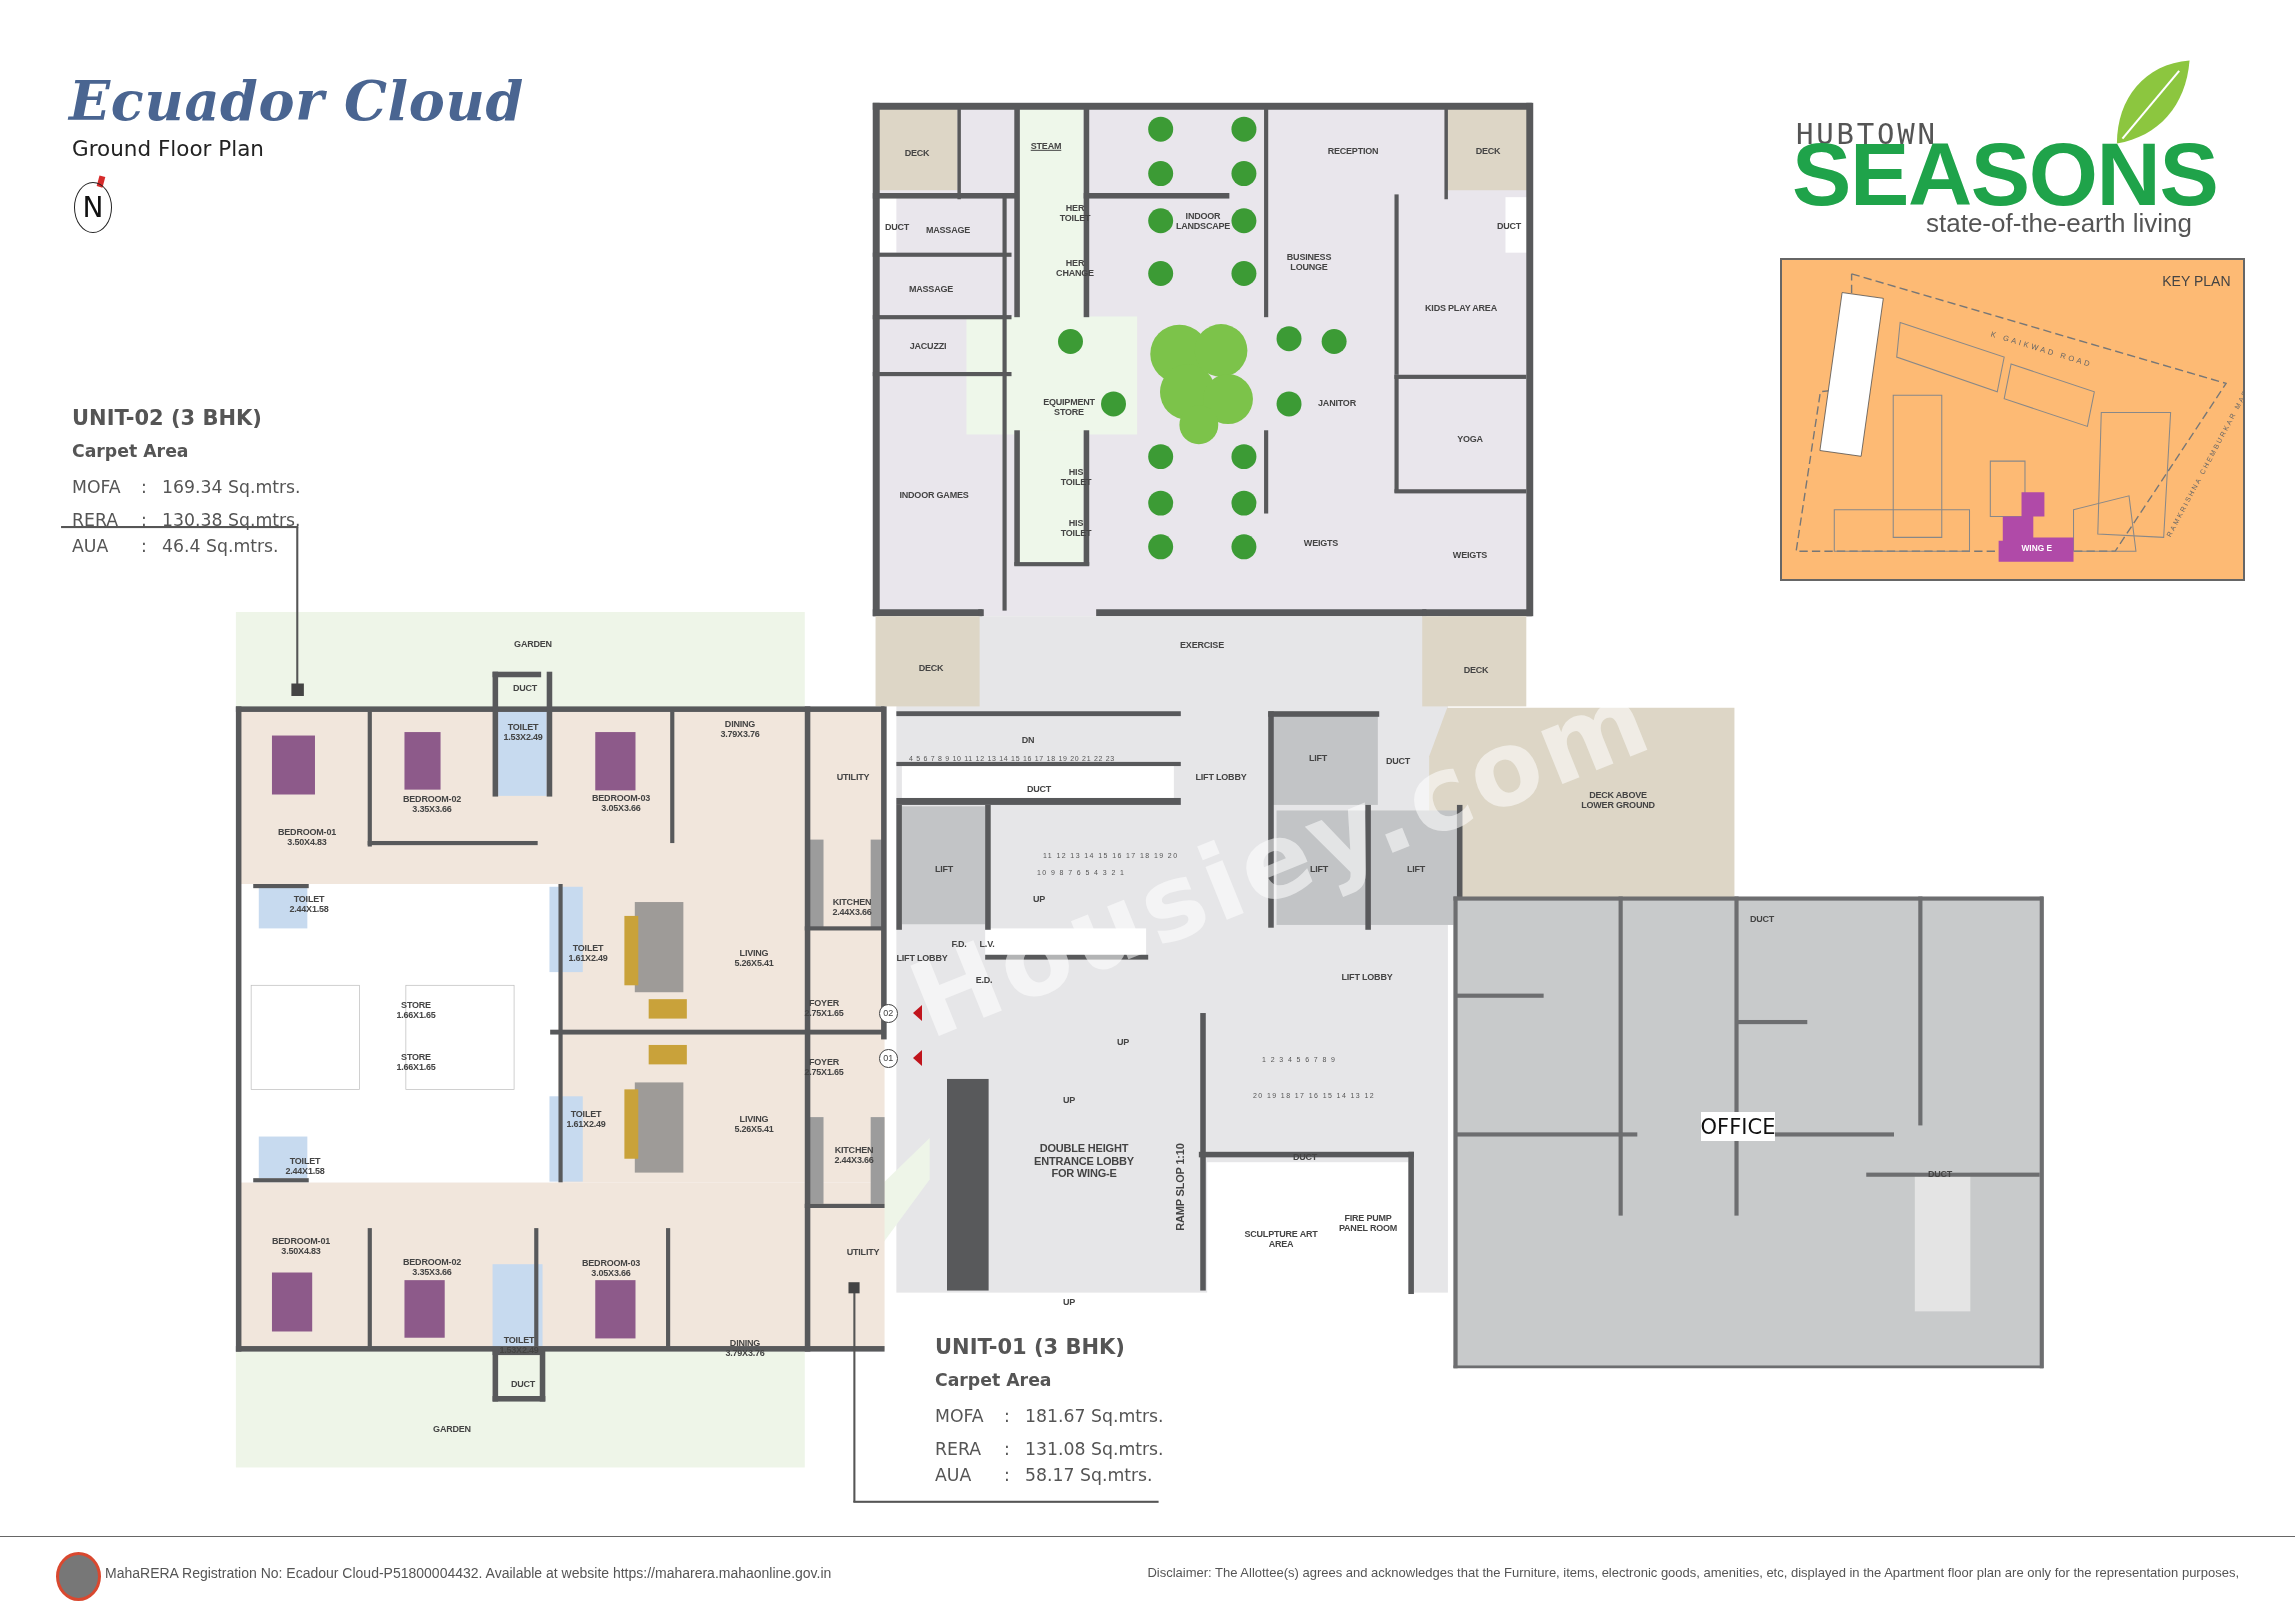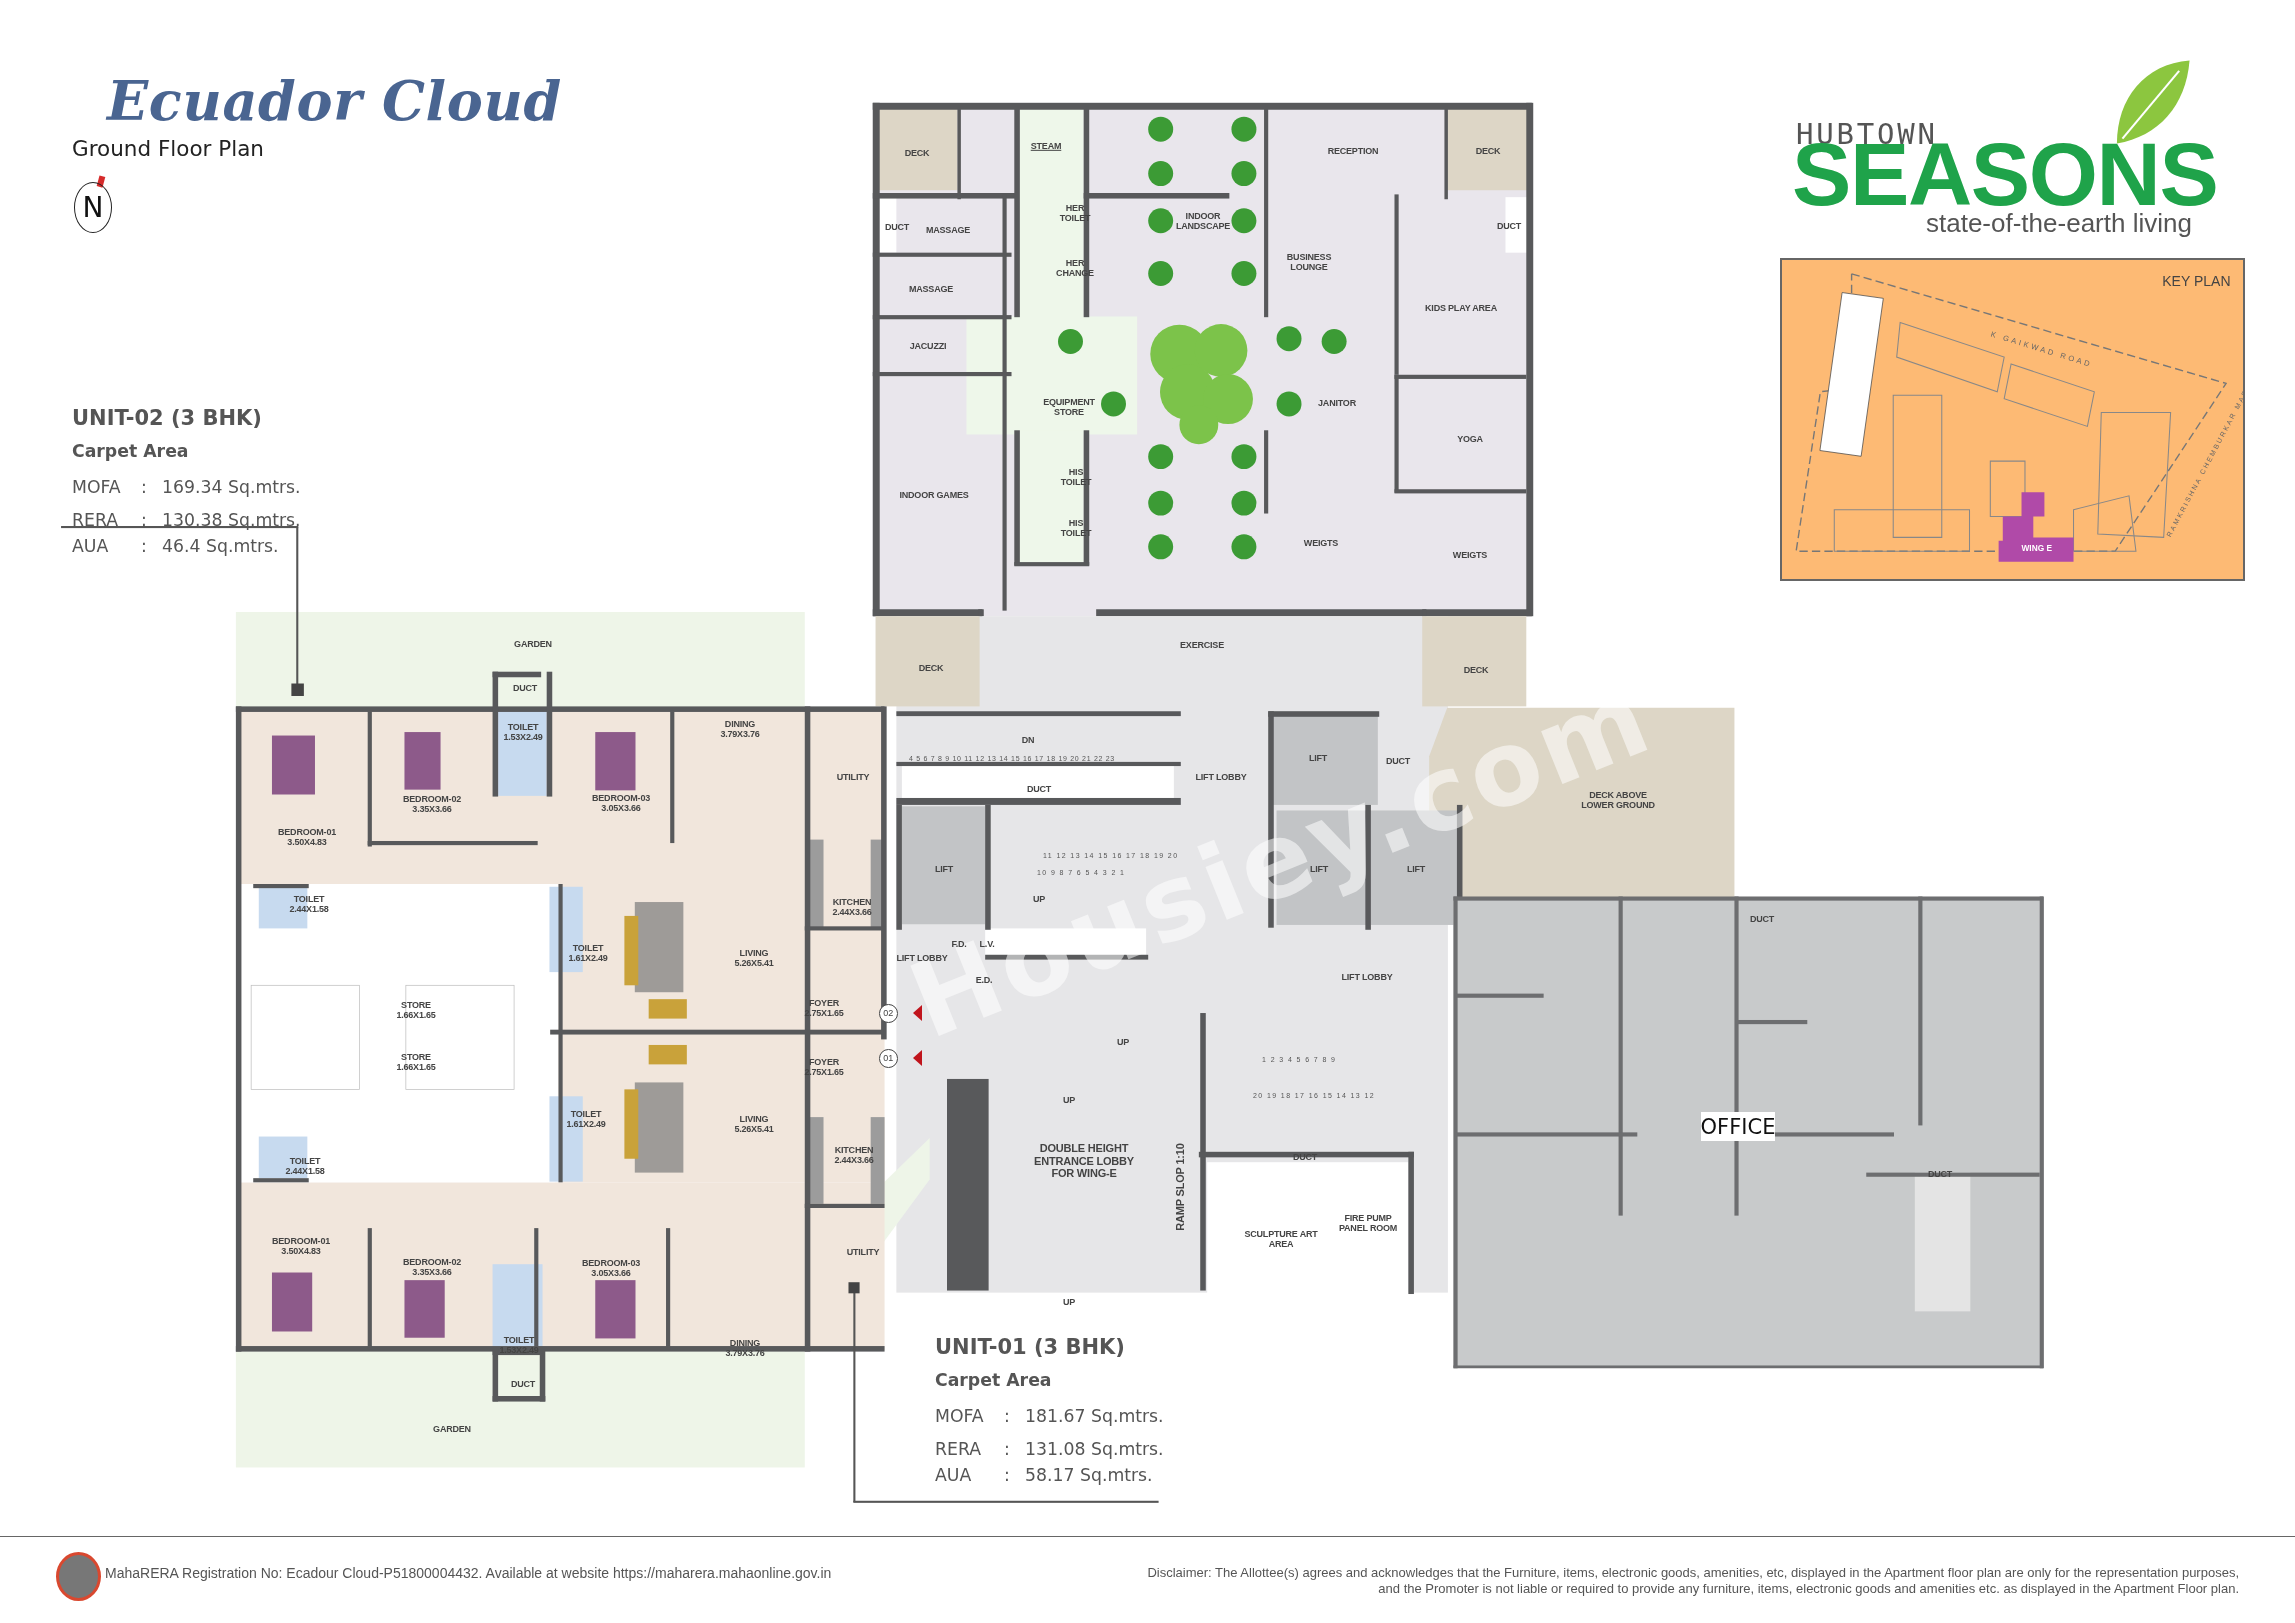--- a/index.html
+++ b/index.html
@@ -1,19 +1,19 @@
 <!DOCTYPE html>
 <html style="font-size:11px"><head>
 <meta charset="utf-8">
 <style>
   html,body{margin:0;padding:0;background:#ffffff;}
   body{width:2295px;height:1623px;position:relative;overflow:hidden;font-family:"Liberation Sans",sans-serif;color:#4a4a4a;}
   .abs{position:absolute;}
   
-  .title{left:69px;top:69px;font-family:"DejaVu Serif",serif;font-style:italic;font-weight:bold;font-size:54px;color:#4a6591;letter-spacing:0.7px;margin-left:38px;}
+  .title{left:69px;top:69px;font-family:"DejaVu Serif",serif;font-style:italic;font-weight:bold;font-size:54px;color:#4a6591;letter-spacing:0.7px;}
   .subtitle{left:72px;top:136px;font-size:21.5px;color:#222;font-family:"DejaVu Sans",sans-serif;}
   .north{left:74px;top:182px;width:36px;height:49px;border:1.4px solid #222;border-radius:50%;display:flex;align-items:center;justify-content:center;font-family:"DejaVu Sans",sans-serif;font-size:28px;color:#111;}
   .north-tip{left:98px;top:176px;width:5.6px;height:11px;background:#d62a2a;transform:rotate(15deg);}
   
   .unit{font-family:"DejaVu Sans",sans-serif;color:#555;}
   .unit .u-title{font-weight:bold;font-size:21px;margin-bottom:11px;}
   .unit .u-sub{font-weight:bold;font-size:17.3px;margin-bottom:12.5px;color:#555;}
   .unit .u-row{font-size:17.3px;display:flex;line-height:26px;}
   .unit .u-row .k{width:69px;}
   .unit .u-row .c{width:21px;}
@@ -444,15 +444,14 @@
 <div class="abs" style="left:1043px;top:852px;font-size:7px;color:#555;letter-spacing:1.4px;">11 12 13 14 15 16 17 18 19 20</div>
 <div class="abs" style="left:1037px;top:869px;font-size:7px;color:#555;letter-spacing:1.4px;">10 9 8 7 6 5 4 3 2 1</div>
 <div class="abs" style="left:1262px;top:1056px;font-size:7px;color:#555;letter-spacing:1.4px;">1 2 3 4 5 6 7 8 9</div>
 <div class="abs" style="left:1253px;top:1092px;font-size:7px;color:#555;letter-spacing:1.4px;">20 19 18 17 16 15 14 13 12</div>
 
 <div class="abs footer-line"></div>
 <div class="abs rera-logo"></div>
 <div class="abs rera-text" style="left:105px">MahaRERA Registration No: Ecadour Cloud-P51800004432. Available at website https://maharera.mahaonline.gov.in</div>
 <div class="abs disclaimer">
   <div>Disclaimer: The Allottee(s) agrees and acknowledges that the Furniture, items, electronic goods, amenities, etc, displayed in the Apartment floor plan are only for the representation purposes,</div>
-  <div>and the Promoter is not liable or required to provide any furniture, items, electronic goods and amenities etc. as displayed in the Apartment Floor plan.</div>
 </div>
 
 
 </body></html>

